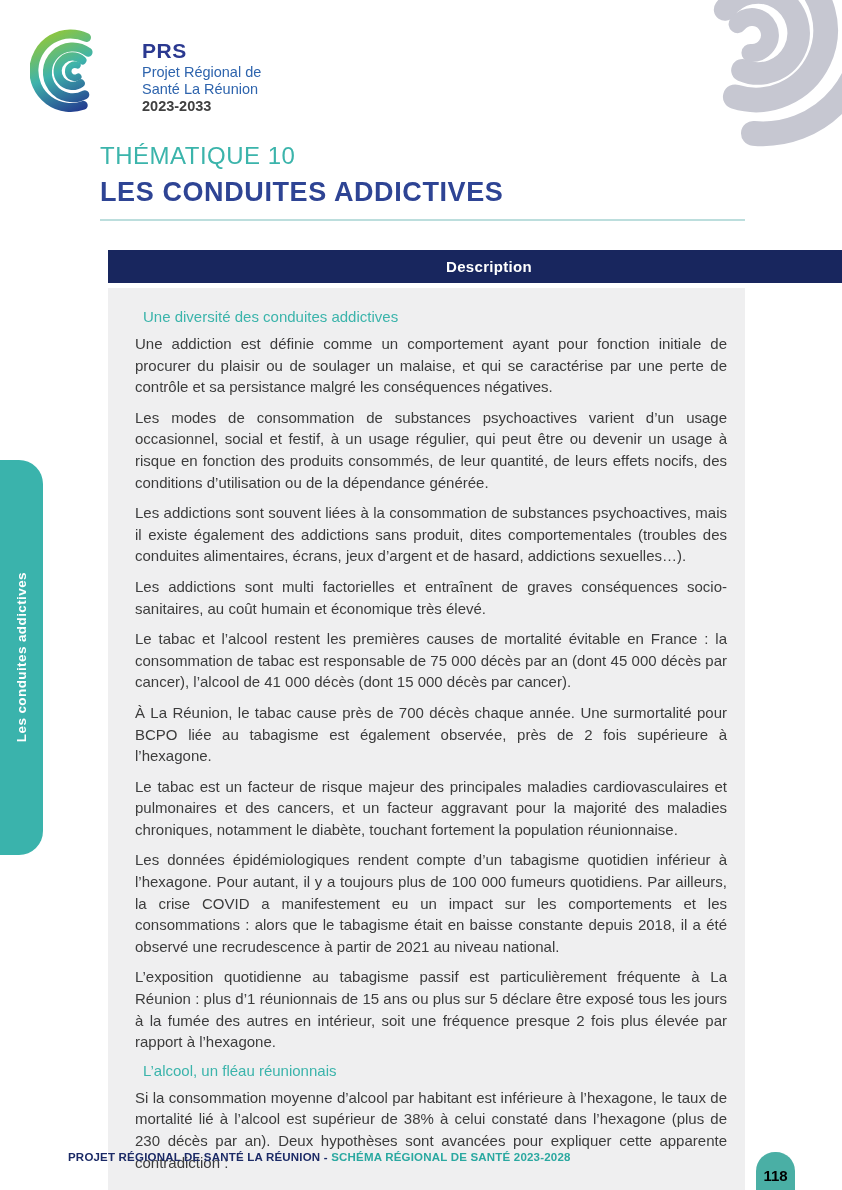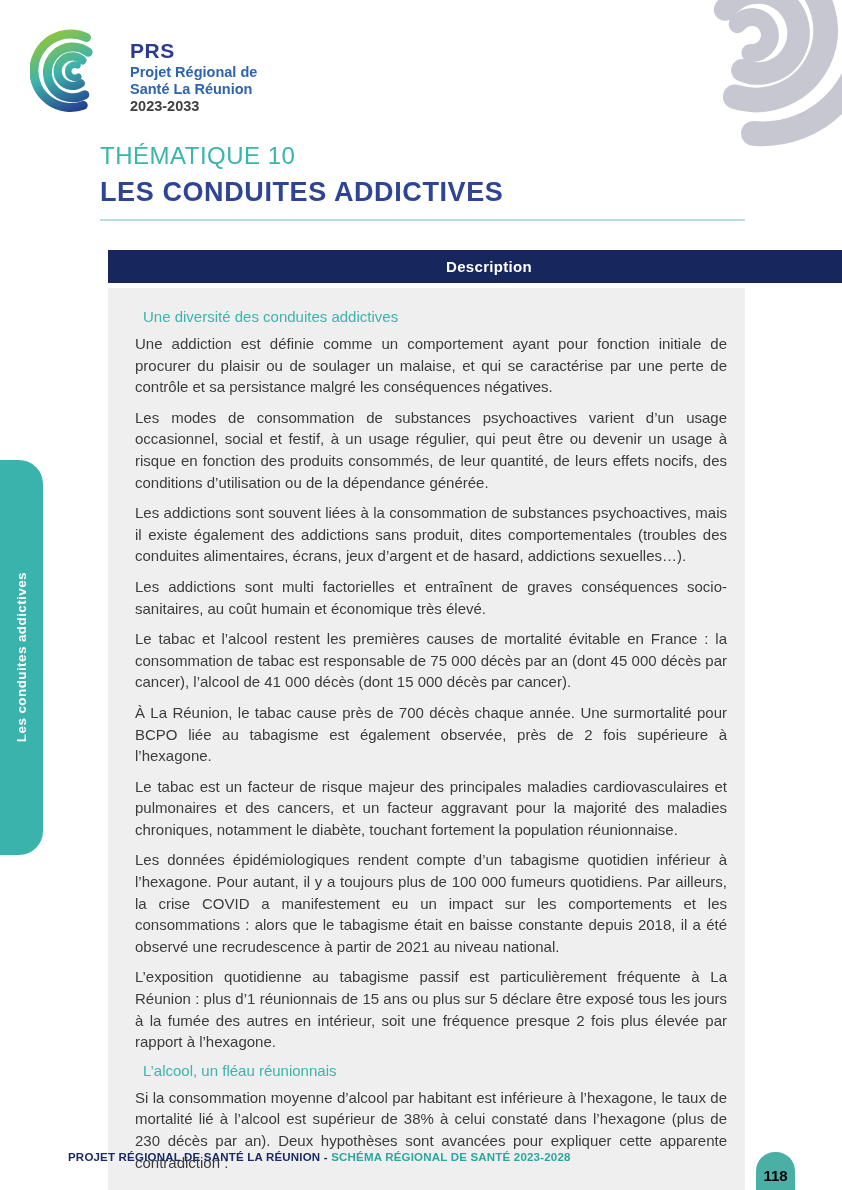--- a/index.html
+++ b/index.html
@@ -3,25 +3,25 @@
 <meta charset="utf-8">
 <style>
   html,body{margin:0;padding:0;background:#fff;}
   .page{
     position:relative;width:842px;height:1190px;background:#ffffff;
     overflow:hidden;font-family:"Liberation Sans",sans-serif;
   }
   
   .corner-decoration{position:absolute;top:0;right:0;width:230px;height:200px;pointer-events:none;}
   
-  .logo{position:absolute;left:30px;top:26px;display:flex;gap:10px;align-items:flex-start;}
+  .logo{position:absolute;left:30px;top:26px;display:flex;gap:22px;align-items:flex-start;}
   .logo-mark{width:90px;height:90px;flex:0 0 auto;}
   .logo-text{padding-top:13px;line-height:1.18;}
   .logo-acronym{font-size:21px;font-weight:800;color:#2b3990;letter-spacing:.5px;}
-  .logo-line{font-size:14.5px;font-weight:700;color:#2e64ad;}
+  .logo-line{font-size:14.5px;font-weight:400;color:#2e64ad;}
   .logo-years{font-size:14.5px;font-weight:700;color:#404040;}
   
   .title-block{position:absolute;left:100px;top:142px;width:645px;}
   .title-kicker{font-size:24px;font-weight:400;color:#3bb4ab;letter-spacing:.5px;}
   .title-heading{font-size:27px;font-weight:600;color:#2e4494;letter-spacing:.6px;margin-top:7px;}
   .title-rule{height:2px;background:#bcdedd;margin-top:11px;}
   
   .description-bar{
     position:absolute;left:108px;top:250px;width:762px;height:33px;background:#18265e;
     color:#ffffff;font-size:15px;font-weight:700;text-align:center;line-height:33px;letter-spacing:.3px;

